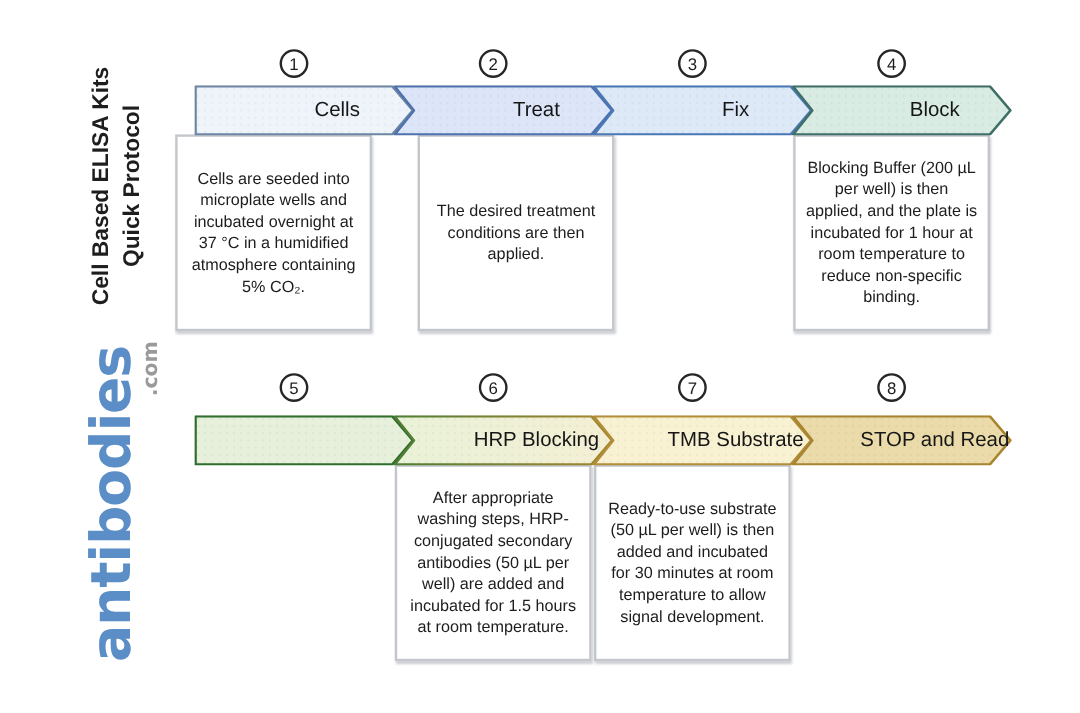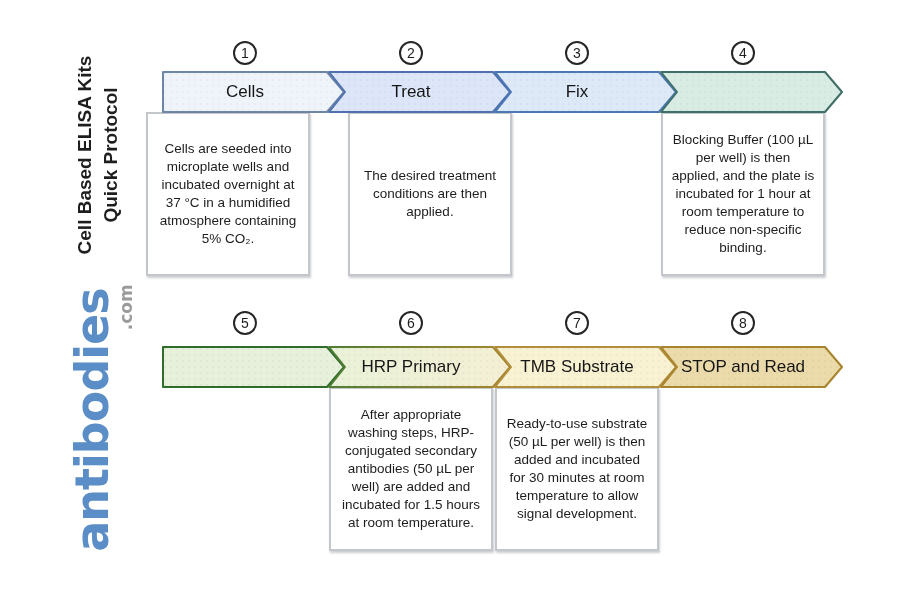--- a/index.html
+++ b/index.html
@@ -29,21 +29,21 @@
        border:2px solid #c3c7cc;box-sizing:border-box;
        box-shadow:1px 2px 2px rgba(140,145,152,0.45);
        display:flex;align-items:center;justify-content:center;padding:6px 8px;}
   .box p{margin:0;text-align:center;font-size:13.5px;line-height:18px;}
   .r0b{top:112px;} .r1b{top:387px;}
 
   .banner{position:absolute;width:184px;height:42px;}
   .r0a{top:71px;} .r1a{top:346px;}
 
   .blabel{position:absolute;width:166px;height:42px;display:flex;align-items:center;
-          justify-content:center;font-size:17px;color:#161616;}
+          justify-content:center;font-size:17px;color:#161616;padding-left:36px;}
 </style>
 </head>
 <body>
 
 <div class="canvas">
 
   <svg width="0" height="0" style="position:absolute">
     <defs>
       <pattern id="dots" width="6" height="6" patternUnits="userSpaceOnUse">
         <circle cx="3" cy="3" r="0.9" fill="#000000" opacity="0.045"></circle>
@@ -69,21 +69,21 @@
     <span class="logo-com" style="color: rgb(154, 154, 154);">.com</span>
   </div>
 
   <div class="box r0b" style="left:146px">
       <p>Cells are seeded into microplate wells and incubated overnight at 37 °C in a humidified atmosphere containing 5% CO₂.</p>
     </div>
   <div class="box r0b" style="left:348px">
       <p>The desired treatment conditions are then applied.</p>
     </div>
   <div class="box r0b" style="left:661px">
-      <p>Blocking Buffer (100 µL per well) is then applied, and the plate is incubated for 1 hour at room temperature to reduce non-specific binding.</p>
+      <p>Blocking Buffer (200 µL per well) is then applied, and the plate is incubated for 1 hour at room temperature to reduce non-specific binding.</p>
     </div>
   <div class="box r1b" style="left:329px">
       <p>After appropriate washing steps, HRP-conjugated secondary antibodies (50 µL per well) are added and incubated for 1.5 hours at room temperature.</p>
     </div>
   <div class="box r1b" style="left:495px">
       <p>Ready-to-use substrate (50 µL per well) is then added and incubated for 30 minutes at room temperature to allow signal development.</p>
     </div>
 
   <svg class="banner r0a" style="left:162px" viewBox="0 0 184 42">
     <polygon points="1,1 165,1 182,21 165,41 1,41" stroke-width="2" stroke-linejoin="round" fill="#eff4fb" stroke="#6e86a4"></polygon>
@@ -115,21 +115,22 @@
     <polygon points="1,1 165,1 182,21 165,41 1,41 17,21" fill="url(#dots)" stroke="none"></polygon>
   </svg>
   <svg class="banner r1a" style="left:660px" viewBox="0 0 184 42">
     <polygon points="1,1 165,1 182,21 165,41 1,41 17,21" stroke-width="2" stroke-linejoin="round" fill="#ebdbaa" stroke="#a8842e"></polygon>
     <polygon points="1,1 165,1 182,21 165,41 1,41 17,21" fill="url(#dots)" stroke="none"></polygon>
   </svg>
 
   <div class="blabel r0a" style="left:162px">Cells</div>
   <div class="blabel r0a" style="left:328px">Treat</div>
   <div class="blabel r0a" style="left:494px">Fix</div>
-  <div class="blabel r1a" style="left:328px">HRP Primary</div>
+  <div class="blabel r0a" style="left:660px">Block</div>
+  <div class="blabel r1a" style="left:328px">HRP Blocking</div>
   <div class="blabel r1a" style="left:660px">STOP and Read</div>
   <div class="blabel r1a" style="left:494px">TMB Substrate</div>
 
   <div class="circle r0c" style="left:233px">
       <span>1</span>
     </div>
   <div class="circle r0c" style="left:399px">
       <span>2</span>
     </div>
   <div class="circle r0c" style="left:565px">

